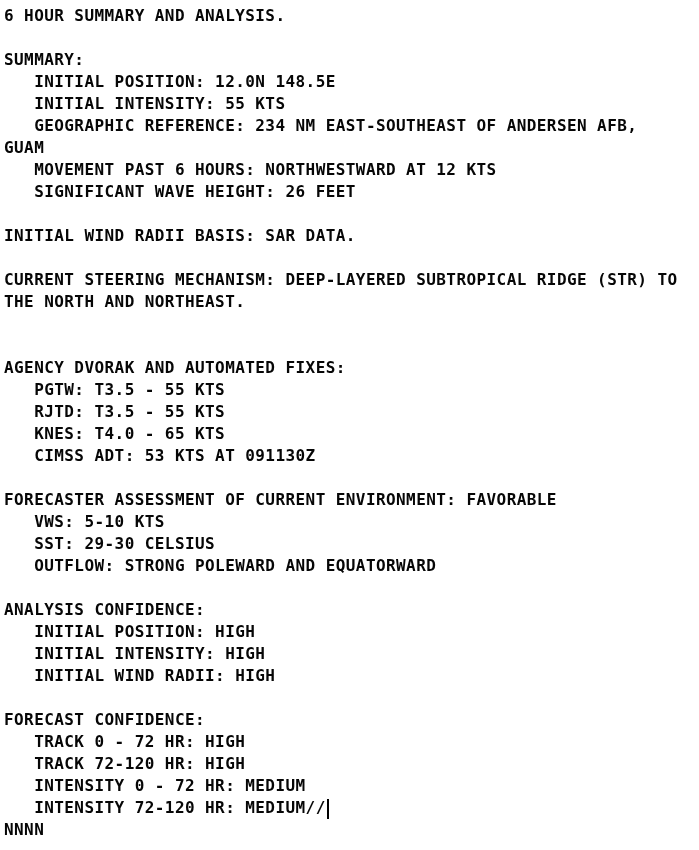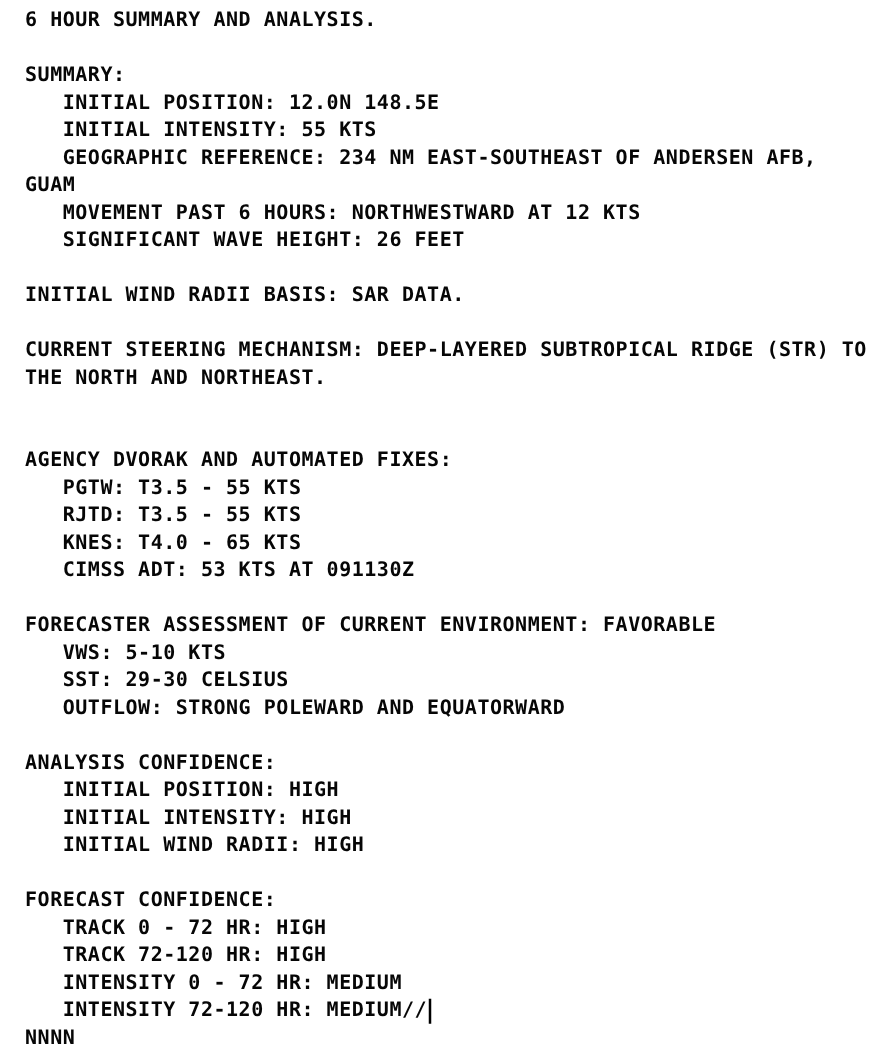--- a/index.html
+++ b/index.html
@@ -9,21 +9,21 @@
   body {
     width: 699px;
     height: 850px;
     box-sizing: border-box;
     overflow: hidden;
   }
   .doc {
     width: 100%;
     height: 100%;
     box-sizing: border-box;
-    padding: 5px 0 0 20px;
+    padding: 5px 0 0 4px;
     font-family: "DejaVu Sans Mono", "Liberation Mono", monospace;
     font-weight: 700;
     font-size: 16px;
     line-height: 22px;
     letter-spacing: 0.42px;
     white-space: pre;
     cursor: text;
   }
   .line {
     height: 22px;

